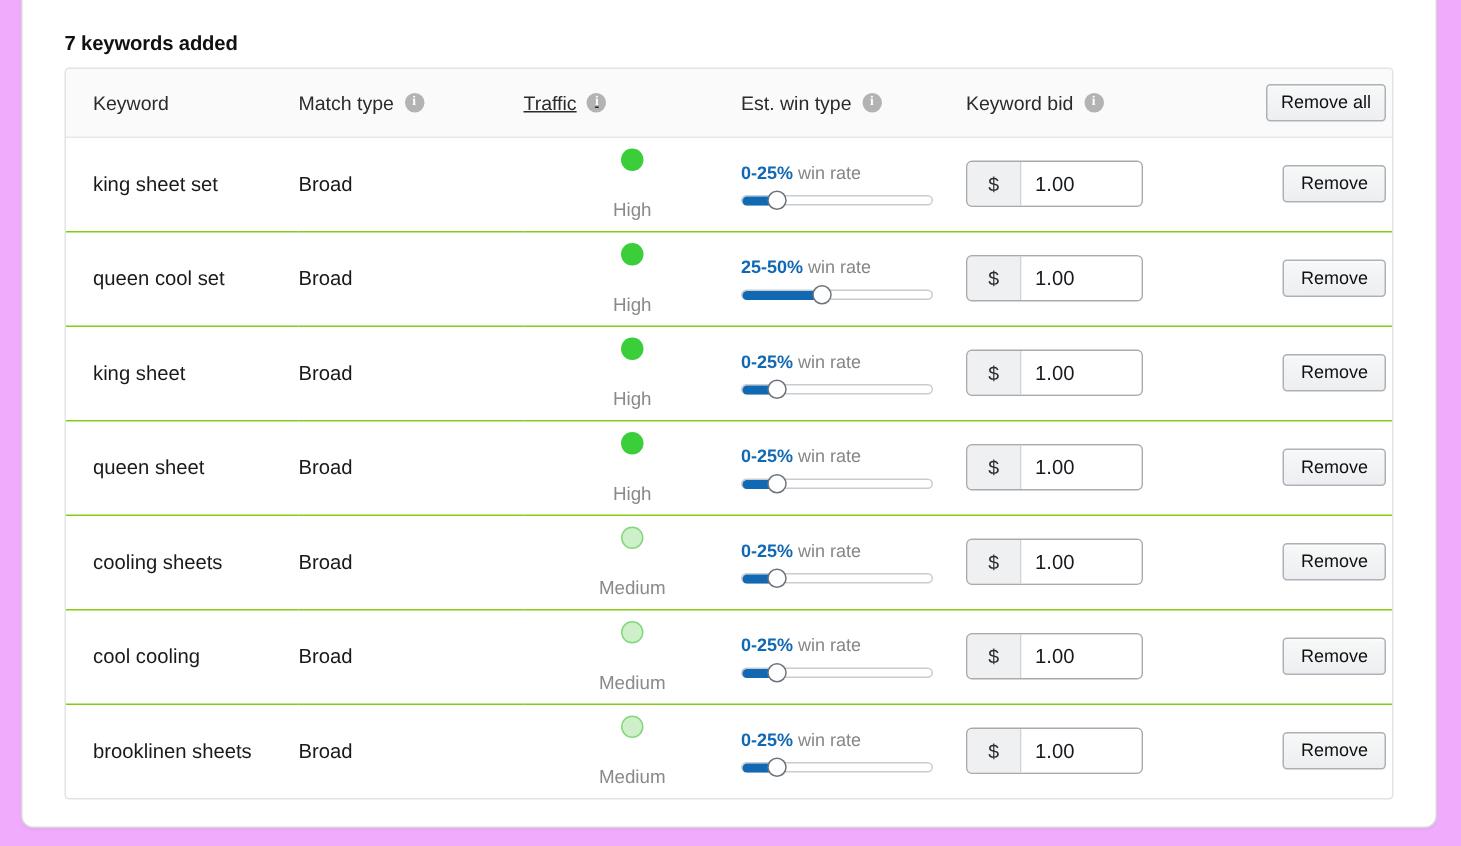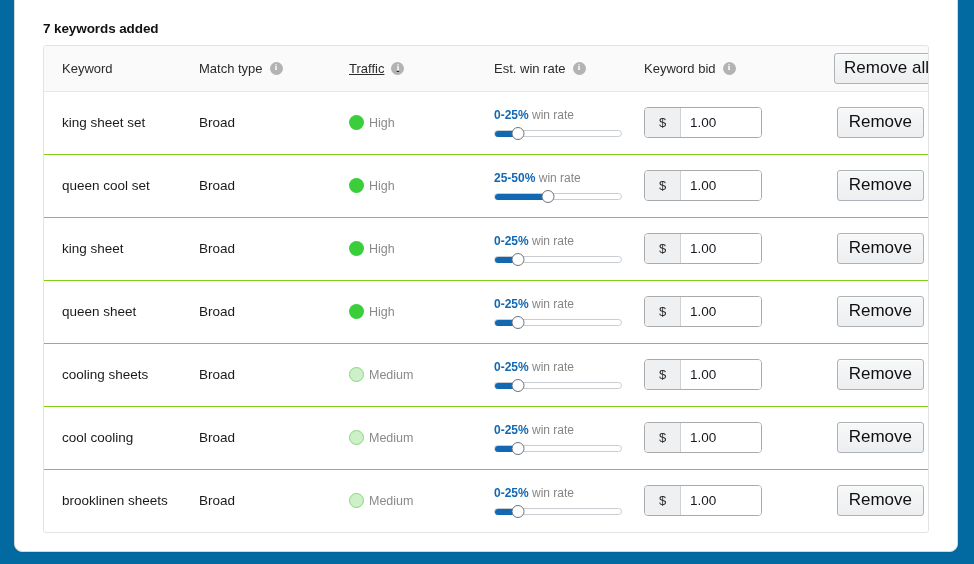--- a/index.html
+++ b/index.html
@@ -6,21 +6,21 @@
   html, body {
     margin: 0; padding: 0;
     width: 974px; height: 564px;
     background: #ffffff;
     font-family: "Liberation Sans", sans-serif;
     -webkit-font-smoothing: antialiased;
   }
   .page {
     position: relative;
     width: 974px; height: 564px;
-    background: #0369a1;
+    background: #f0abfc;
     overflow: hidden;
   }
   
   .outer-card {
     position: absolute;
     left: 14px; top: -10px;
     width: 944px; height: 562px;
     background: #ffffff;
     border: 1px solid #d5d9d9;
     border-radius: 8px;
@@ -99,37 +99,37 @@
     line-height: 1;
     flex: 0 0 auto;
     user-select: none;
   }
   .info-icon span { position: relative; top: -0.5px; }
 
   
   .btn {
     display: inline-block;
     font-family: "Liberation Sans", sans-serif;
-    font-size: 17px;
+    font-size: 12px;
     color: #0f1111;
     background: linear-gradient(to bottom, #f7f8f8, #eceef0);
     border: 1px solid #adb1b8;
     border-radius: 3px;
     padding: 4px 11px 5px 11px;
     cursor: pointer;
     box-shadow: 0 1px 0 rgba(255,255,255,0.6) inset;
     line-height: 1.2;
     white-space: nowrap;
   }
   .btn-removeall { padding: 4px 9px 5px 9px; }
   .actions-cell { text-align: right; padding-right: 18px; text-decoration: underline; }
   .header-actions { text-align: right; padding-right: 18px; }
 
   
-  .traffic { display: flex; align-items: center; gap: 5px; }
+  .traffic { display: flex; align-items: center; gap: 19px; flex-direction: column; }
   .dot { width: 15px; height: 15px; border-radius: 50%; flex: 0 0 auto; }
   .dot-high   { background: #3ace3a; }
   .dot-medium { background: #cdf0c8; border: 1.5px solid #86d67e; }
   .traffic-label { font-size: 12.5px; color: #8a8a8a; }
 
   
   .winrate-wrap { width: 130px; }
   .winrate-label { font-size: 12px; color: #868686; margin-bottom: 7px; white-space: nowrap; }
   .winrate-label b { color: #1168b3; font-weight: bold; text-align: center; }
   .slider {
@@ -214,21 +214,21 @@
               <th class="col-traffic">
                 <div class="th-inner">
                   <span>Traffic</span>
                   <span class="info-icon">
                       <span>i</span>
                     </span>
                 </div>
               </th>
               <th class="col-winrate">
                 <div class="th-inner">
-                  <span>Est. win rate</span>
+                  <span>Est. win type</span>
                   <span class="info-icon">
                       <span>i</span>
                     </span>
                 </div>
               </th>
               <th class="col-bid">
                 <div class="th-inner">
                   <span>Keyword bid</span>
                   <span class="info-icon">
                       <span>i</span>

